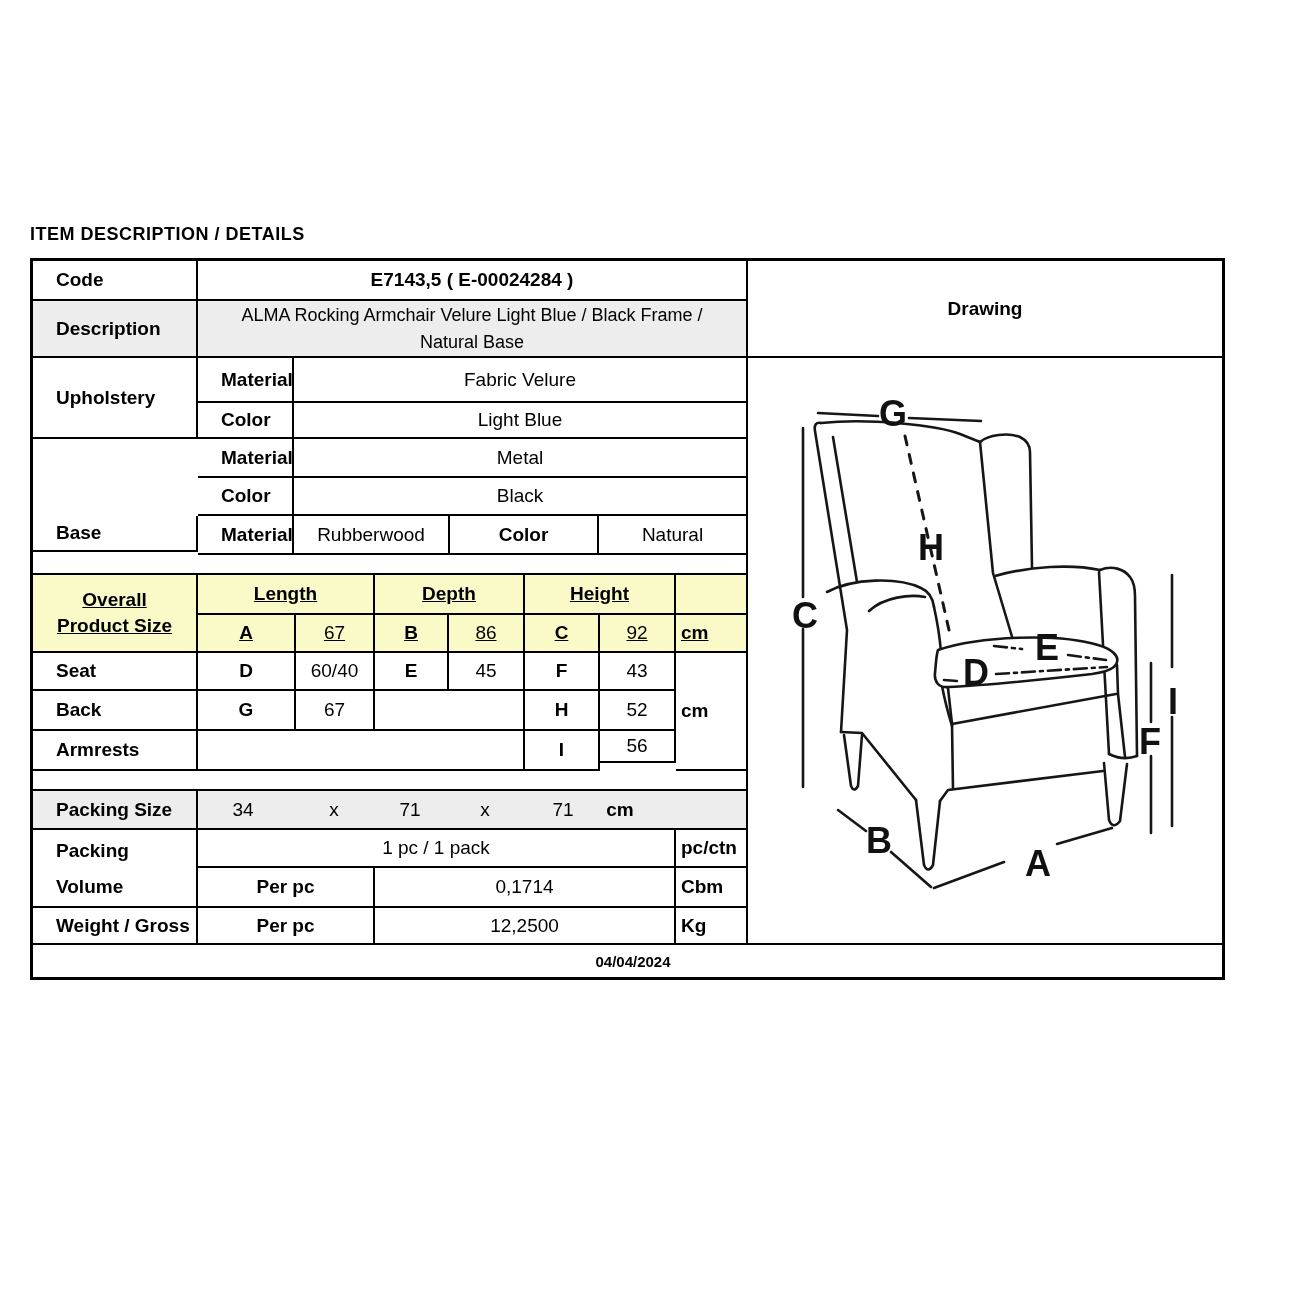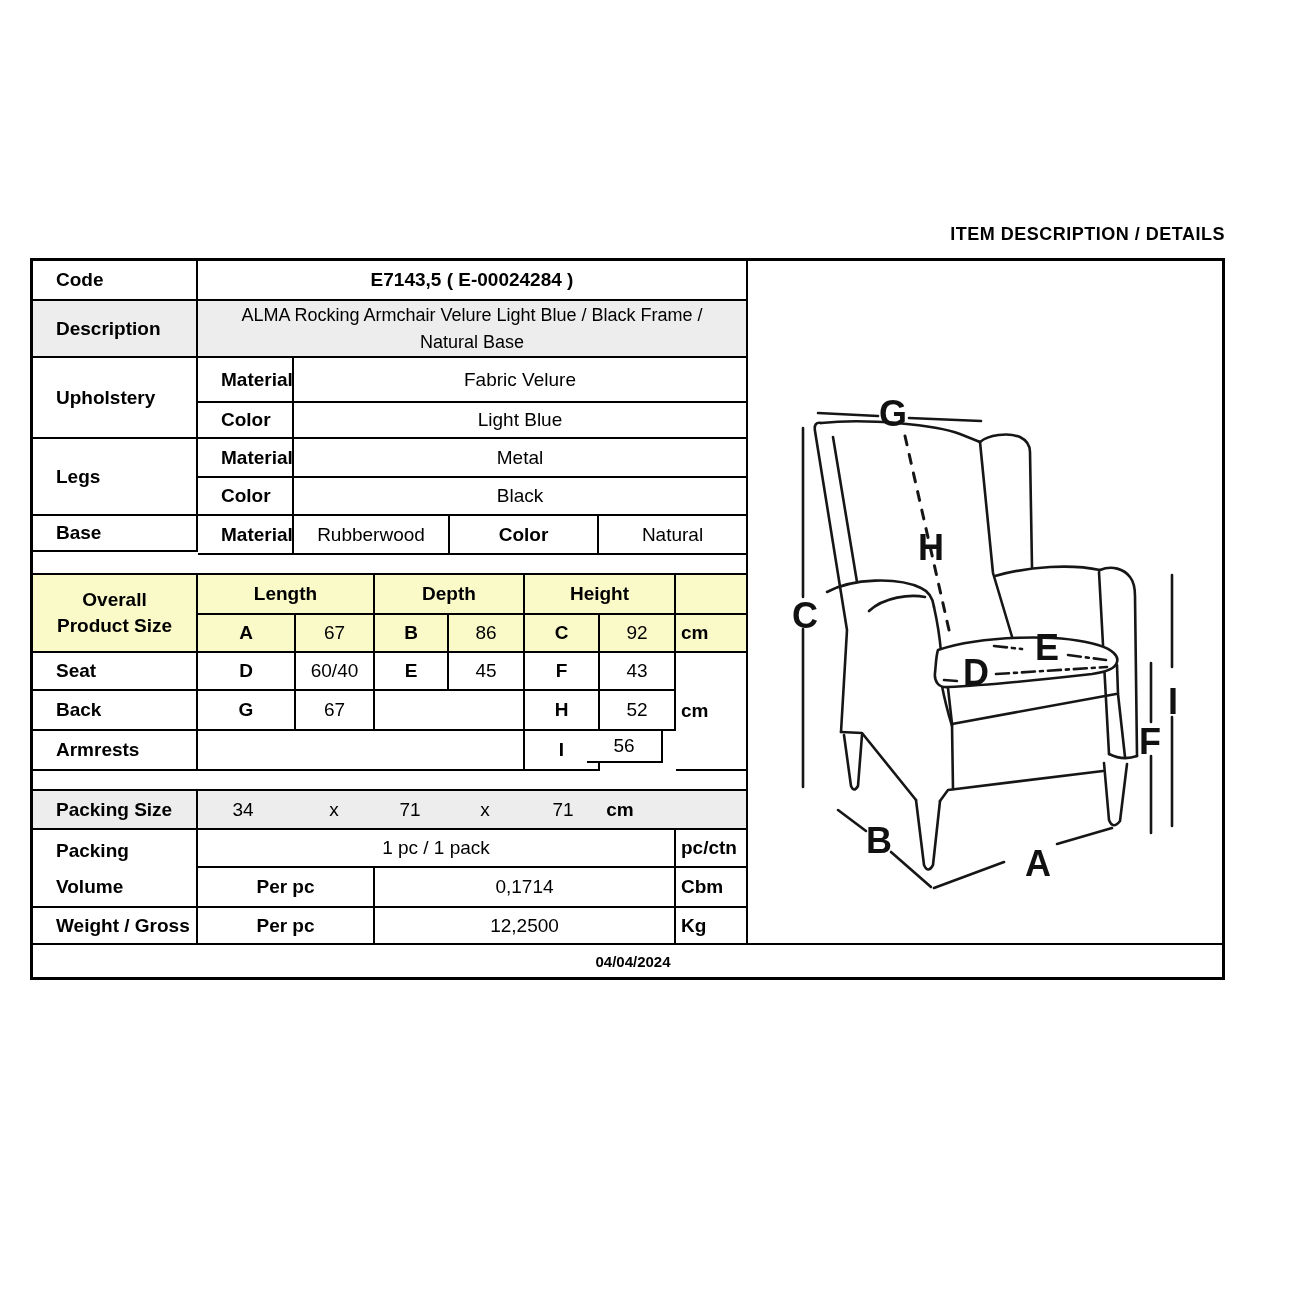--- a/index.html
+++ b/index.html
@@ -1,28 +1,28 @@
 <!DOCTYPE html>
 <html><head>
 <meta charset="utf-8">
 <style>
   html,body{margin:0;padding:0;background:#fff;}
   #page{position:relative;width:1300px;height:1300px;background:#ffffff;
         font-family:"Liberation Sans","DejaVu Sans",sans-serif;color:#000;}
-  #doc-title{position:absolute;left:30px;top:224px;width:1195px;text-align:right;
+  #doc-title{position:absolute;left:30px;top:224px;width:1195px;text-align:left;
              font-size:18px;font-weight:bold;letter-spacing:0.5px;}
   #spec-table{position:absolute;left:30px;top:258px;width:1195px;height:722px;
               border:3px solid #000;box-sizing:border-box;}
   .cell{position:absolute;box-sizing:border-box;border-right:2px solid #000;border-bottom:2px solid #000;
         display:flex;align-items:center;font-size:19px;overflow:hidden;background:#fff;}
   .lab{font-weight:bold;padding-left:23px;justify-content:flex-start;}
   .ctr{justify-content:center;text-align:center;}
   .b{font-weight:bold;}
   .unit{font-weight:bold;padding-left:5px;}
-  .yellow{background:#FAF9C8;}
+  .yellow{background:#FAF9C8;text-decoration:underline;}
   .gray{background:#EDEDED;}
   .no-r{border-right:none;}
   .no-b{border-bottom:none;padding-left:11px;}
   .packitem{position:absolute;transform:translateX(-50%);top:50%;margin-top:-12px;height:24px;line-height:24px;}
   #drawing-svg{position:absolute;left:0;top:0;}
   .dimlabel{font-size:36px;font-weight:bold;fill:#111;}
 </style>
 </head>
 <body>
 
@@ -39,21 +39,20 @@
       <span style="max-width:465px;display:inline-block">ALMA Rocking Armchair Velure Light Blue / Black Frame / Natural Base</span>
     </div>
     <div class="cell lab gray" style="left:0;top:40px;width:165px;height:57px">Description</div>
 
     <div class="cell lab" style="left:0;top:97px;width:165px;height:81px">Upholstery</div>
     <div class="cell lab" style="left:165px;top:97px;width:96px;height:45px">Material</div>
     <div class="cell ctr" style="left:261px;top:97px;width:454px;height:45px">Fabric Velure</div>
     <div class="cell lab" style="left:165px;top:142px;width:96px;height:36px">Color</div>
     <div class="cell ctr" style="left:261px;top:142px;width:454px;height:36px">Light Blue</div>
 
-    <div class="cell lab" style="left:0;top:178px;width:165px;height:77px">Legs</div>
     <div class="cell lab" style="left:165px;top:178px;width:96px;height:39px">Material</div>
     <div class="cell ctr" style="left:261px;top:178px;width:454px;height:39px">Metal</div>
     <div class="cell lab" style="left:165px;top:217px;width:96px;height:38px">Color</div>
     <div class="cell ctr" style="left:261px;top:217px;width:454px;height:38px">Black</div>
 
     <div class="cell lab" style="left:0;top:255px;width:165px;height:36px">Base</div>
     <div class="cell lab" style="left:165px;top:255px;width:96px;height:39px">Material</div>
     <div class="cell ctr" style="left:261px;top:255px;width:156px;height:39px">Rubberwood</div>
     <div class="cell ctr b" style="left:417px;top:255px;width:149px;height:39px">Color</div>
     <div class="cell ctr" style="left:566px;top:255px;width:149px;height:39px">Natural</div>
@@ -89,21 +88,21 @@
     <div class="cell lab" style="left:0;top:430px;width:165px;height:40px">Back</div>
     <div class="cell ctr b" style="left:165px;top:430px;width:98px;height:40px">G</div>
     <div class="cell ctr" style="left:263px;top:430px;width:79px;height:40px">67</div>
     <div class="cell" style="left:342px;top:430px;width:150px;height:40px"></div>
     <div class="cell ctr b" style="left:492px;top:430px;width:75px;height:40px">H</div>
     <div class="cell ctr" style="left:567px;top:430px;width:76px;height:40px">52</div>
 
     <div class="cell lab" style="left:0;top:470px;width:165px;height:40px">Armrests</div>
     <div class="cell" style="left:165px;top:470px;width:327px;height:40px"></div>
     <div class="cell ctr b" style="left:492px;top:470px;width:75px;height:40px">I</div>
-    <div class="cell ctr" style="left:554px;top:470px;width:76px;height:32px">56</div>
+    <div class="cell ctr" style="left:567px;top:470px;width:76px;height:32px">56</div>
 
     <div class="cell" style="left:0;top:510px;width:715px;height:20px"></div>
 
     <div class="cell lab gray" style="left:0;top:530px;width:165px;height:39px">Packing Size</div>
     <div class="cell gray" style="left:165px;top:530px;width:550px;height:39px;position:absolute">
       <span class="packitem" style="left:45px">34</span>
       <span class="packitem" style="left:136px">x</span>
       <span class="packitem" style="left:212px">71</span>
       <span class="packitem" style="left:287px">x</span>
       <span class="packitem" style="left:365px">71</span>
@@ -119,20 +118,21 @@
     <div class="cell ctr" style="left:342px;top:607px;width:301px;height:40px">0,1714</div>
     <div class="cell unit" style="left:643px;top:607px;width:72px;height:40px">Cbm</div>
 
     <div class="cell lab" style="left:0;top:647px;width:165px;height:37px">Weight / Gross</div>
     <div class="cell ctr b" style="left:165px;top:647px;width:177px;height:37px">Per pc</div>
     <div class="cell ctr" style="left:342px;top:647px;width:301px;height:37px">12,2500</div>
     <div class="cell unit" style="left:643px;top:647px;width:72px;height:37px">Kg</div>
 
     <div class="cell ctr b no-r no-b" style="left:0;top:684px;width:1189px;height:32px;font-size:15px">04/04/2024</div>
 
+    <div class="cell ctr b no-r" style="left:715px;top:0;width:474px;height:97px">Drawing</div>
 
     <div class="cell no-r" style="left:715px;top:97px;width:474px;height:587px">
       <svg id="drawing-svg" width="472" height="585" viewBox="748 358 472 585" xmlns="http://www.w3.org/2000/svg">
         <g stroke="#161616" stroke-width="2.6" fill="none" stroke-linecap="round" stroke-linejoin="round">
 
           <path d="M821,423 C816,422 814,425 815,431 L847,630 L841,732"></path>
           <path d="M833,437 L857,582"></path>
           <path d="M821,423 C868,418 936,425 960,434 L980,442"></path>
           <path d="M980,442 L993,573 L1013,640"></path>
           <path d="M980,442 C988,435 1008,432 1020,437 C1028,441 1030,446 1030,452 L1032,567"></path>

